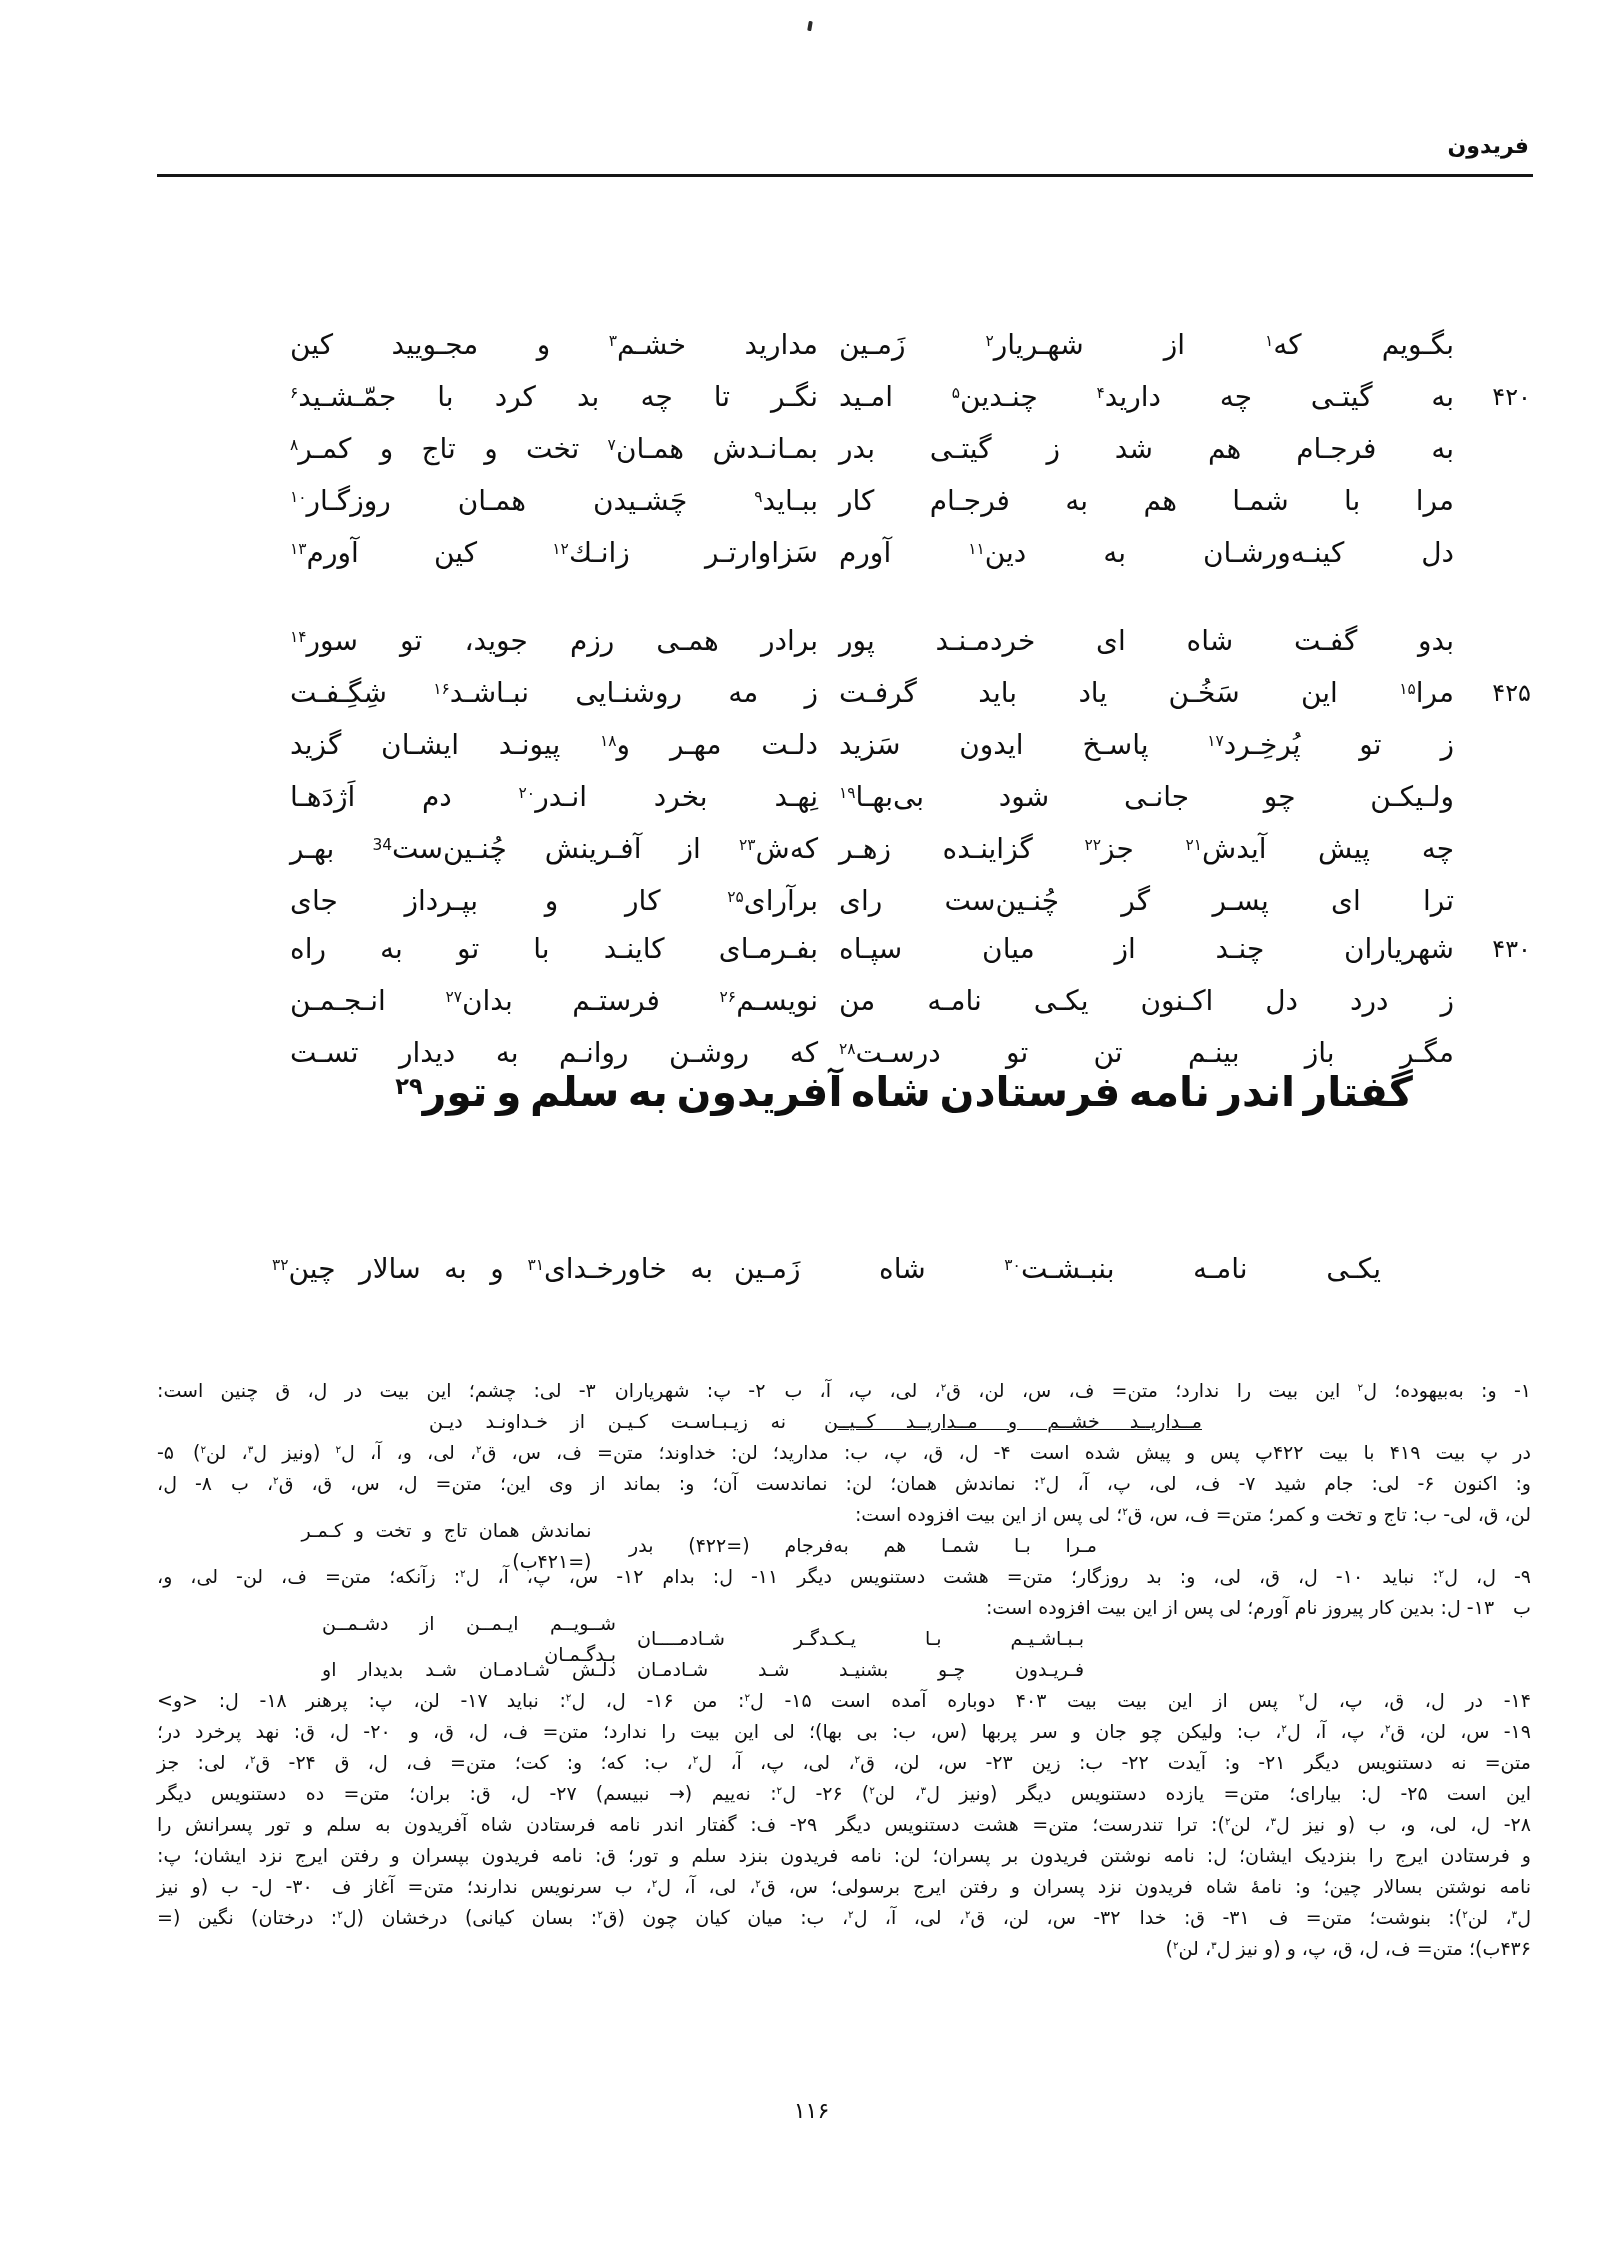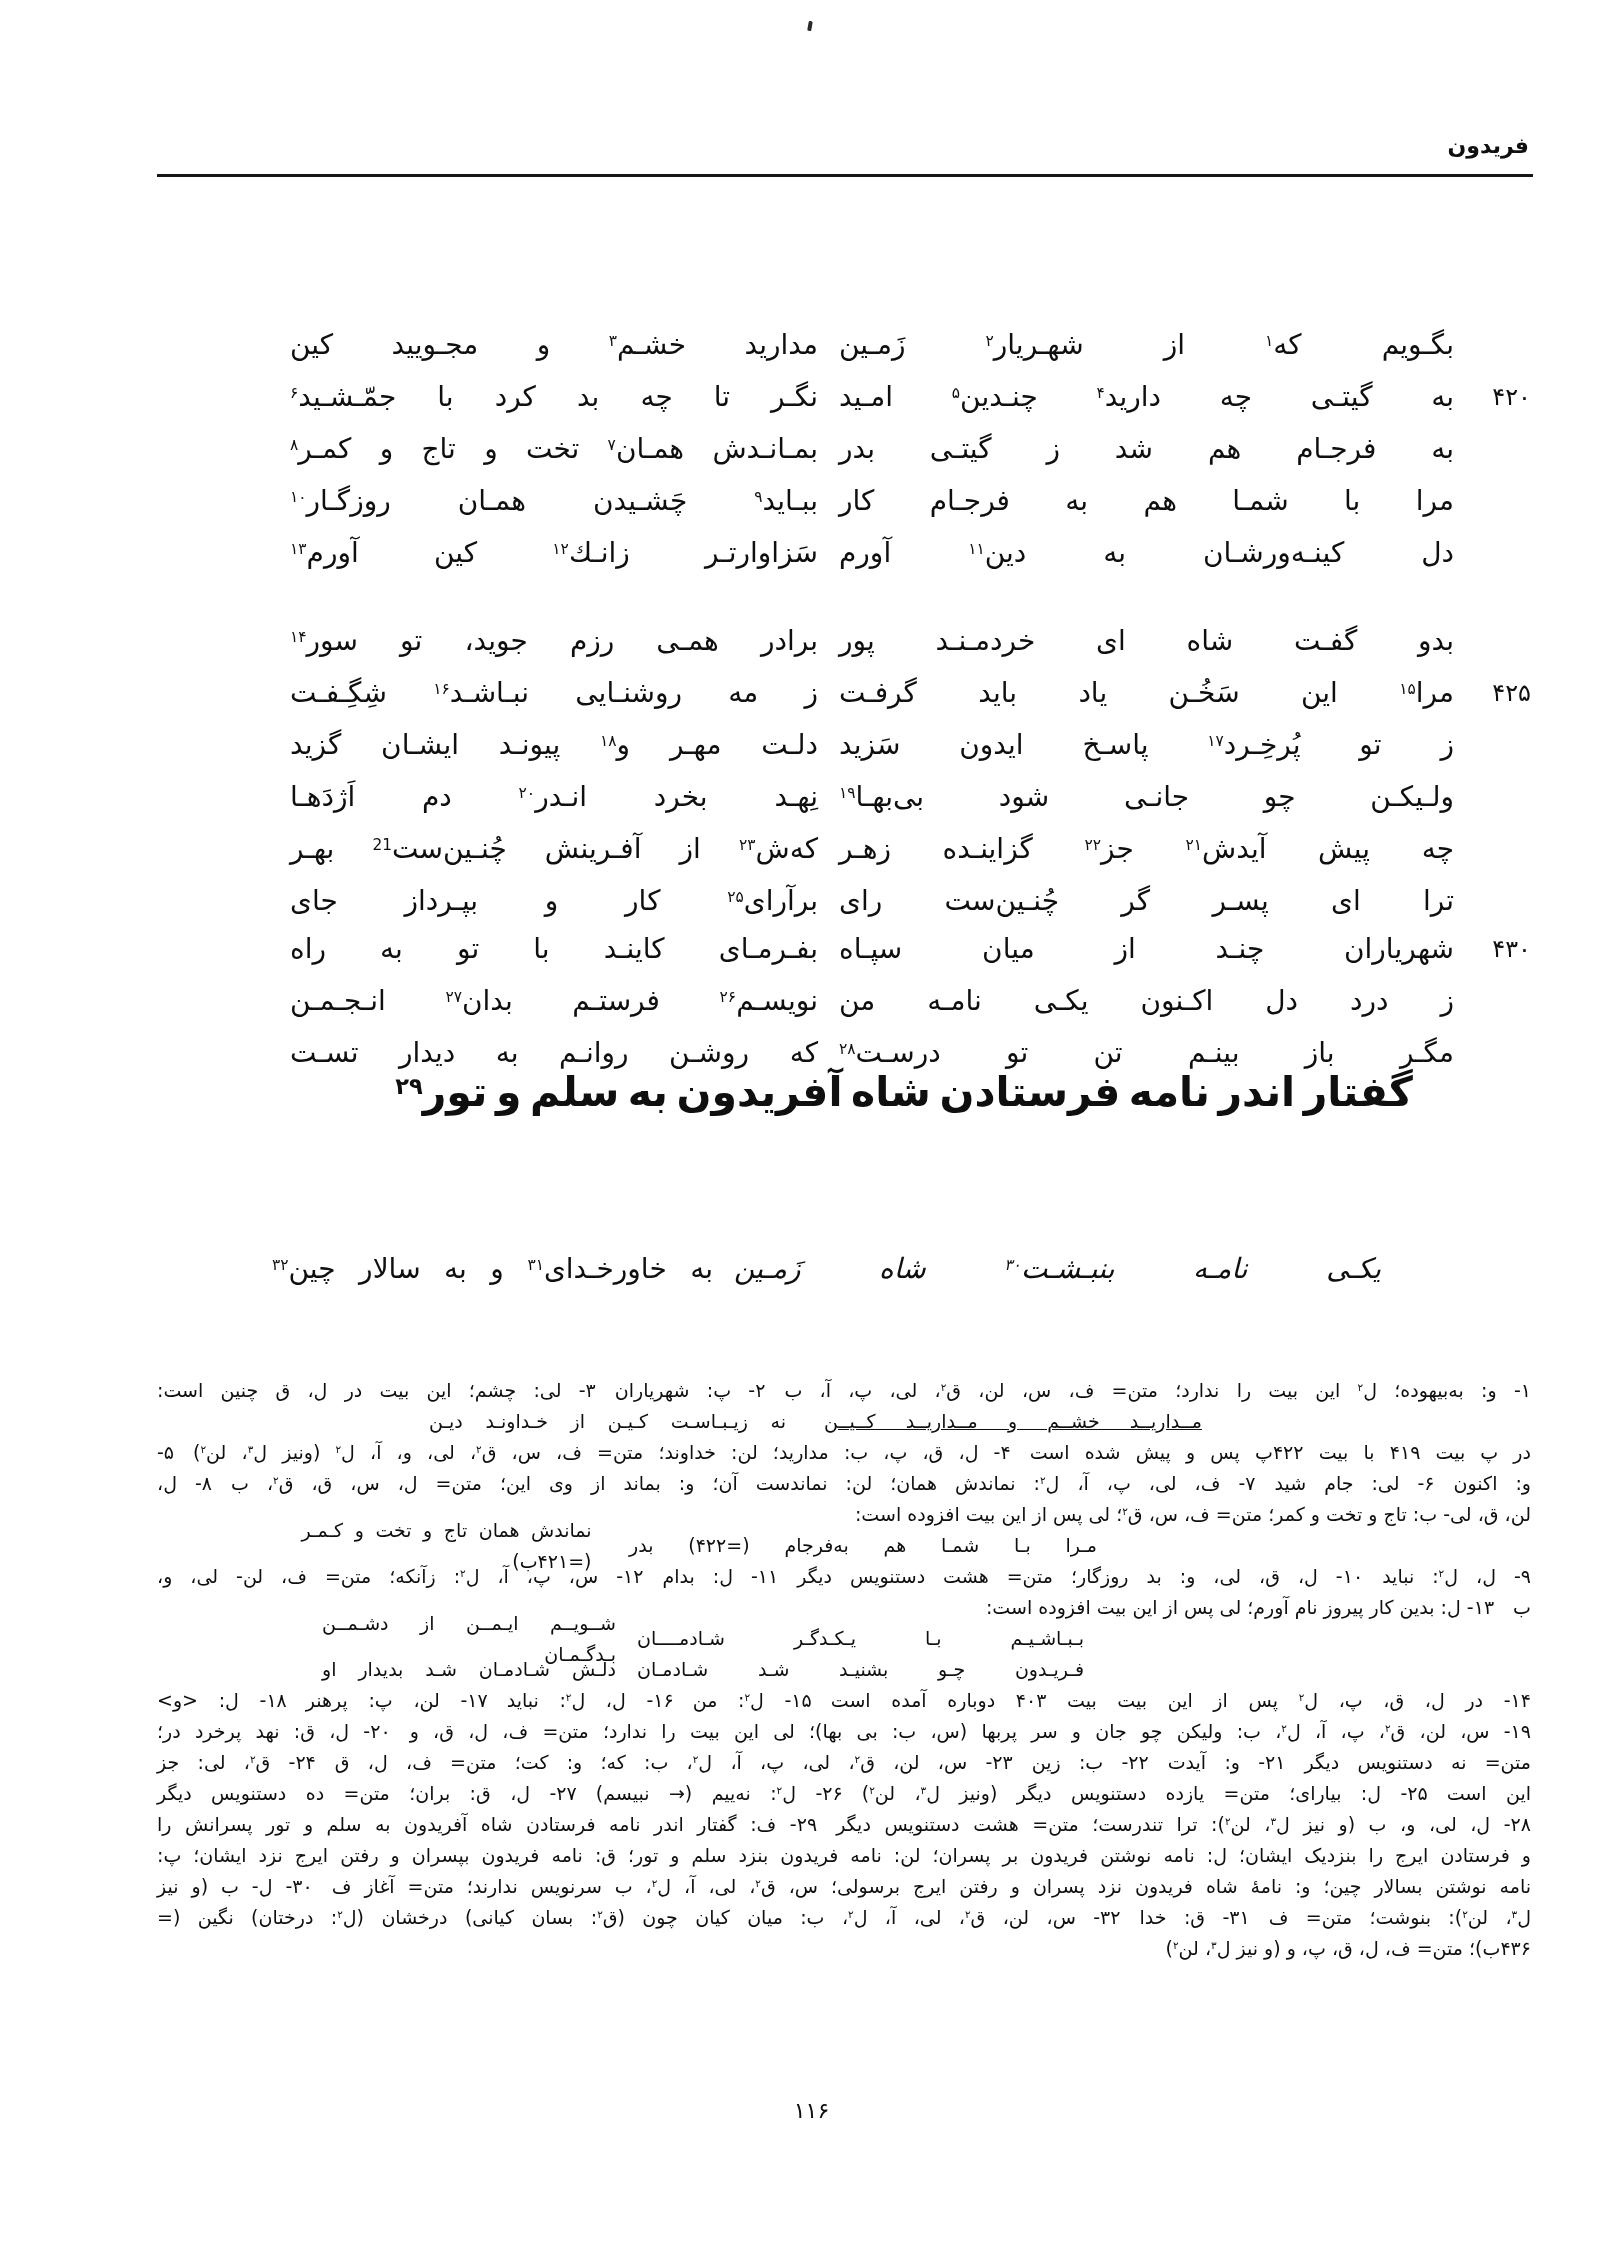--- a/index.html
+++ b/index.html
@@ -18,21 +18,21 @@
   .hemi{flex:none;font-size:28px;direction:rtl;text-align:justify;text-align-last:justify;line-height:1.35;}
   .vrow .hemi.first{width:615px;}
   .vrow .hemi.second{width:528px;}
   sup{font-size:55%;line-height:0;vertical-align:0.55em;}
 
   .heading{
     position:absolute;top:1068px;left:157px;width:1375px;box-sizing:border-box;padding-left:119px;
     text-align:center;font-size:41px;font-weight:bold;direction:rtl;word-spacing:-0.14em;
   }
   .post-verse{position:absolute;top:1243px;right:242px;display:flex;direction:rtl;gap:21px;height:52px;align-items:center;}
-  .post-verse .hemi.first{width:647px;font-style:italic;}
+  .post-verse .hemi.first{width:647px;}
   .post-verse .hemi.second{width:441px;}
 
   .footnotes{position:absolute;top:1375px;left:157px;width:1374px;direction:rtl;}
   .fn-line{font-size:19px;line-height:31px;height:31px;text-align:justify;text-align-last:justify;direction:rtl;white-space:normal;}
   .fn-line.short{text-align-last:right;}
   .fn-verse{display:flex;direction:rtl;height:31px;line-height:31px;font-size:19px;align-items:center;}
   .fn-verse .fhemi{flex:none;text-align:justify;text-align-last:justify;direction:rtl;}
   .fn-verse.v1{margin-right:329px;} .fn-verse.v1 .fr{width:378px;margin-left:38px;text-decoration:underline;} .fn-verse.v1 .fl{width:357px;}
   .fn-verse.v2{margin-right:434px;gap:20px;} .fn-verse.v2 .fr{width:468px;margin-left:17.5px;} .fn-verse.v2 .fl{width:290px;}
   .fn-verse.v3{margin-right:447px;} .fn-verse.v3 .fr{width:447px;margin-left:21px;} .fn-verse.v3 .fl{width:294px;}
@@ -92,21 +92,21 @@
       <span class="hemi second">دلـت مهـر و<sup>۱۸</sup> پیونـد ایشـان گزید</span>
     </div>
     <div class="vrow">
       <span class="vnum"></span>
       <span class="hemi first">ولـیکـن چو جانـی شود بی‌بهـا<sup>۱۹</sup></span>
       <span class="hemi second">نِهـد بخرد انـدر<sup>۲۰</sup> دم اَژدَهـا</span>
     </div>
     <div class="vrow">
       <span class="vnum"></span>
       <span class="hemi first">چه پیش آیدش<sup>۲۱</sup> جز<sup>۲۲</sup> گزاینـده زهـر</span>
-      <span class="hemi second">که‌ش<sup>۲۳</sup> از آفـرینش چُنـین‌ست<sup>21</sup> بهـر</span>
+      <span class="hemi second">که‌ش<sup>۲۳</sup> از آفـرینش چُنـین‌ست<sup>34</sup> بهـر</span>
     </div>
     <div class="vrow">
       <span class="vnum"></span>
       <span class="hemi first">ترا ای پسـر گر چُنـین‌ست رای</span>
       <span class="hemi second">برآرای<sup>۲۵</sup> کار و بپـرداز جای</span>
     </div>
   </div>
 
   <div class="vblock" id="b3">
     <div class="vrow">

